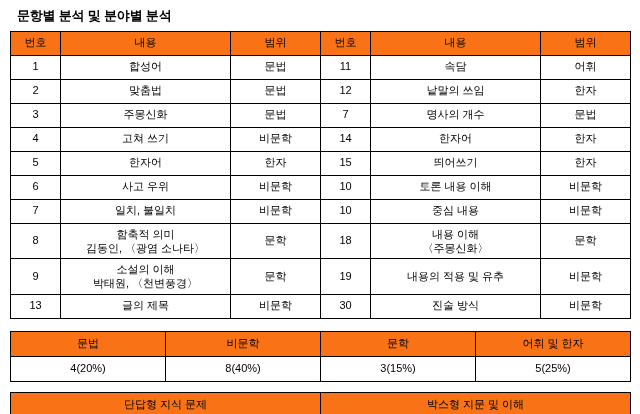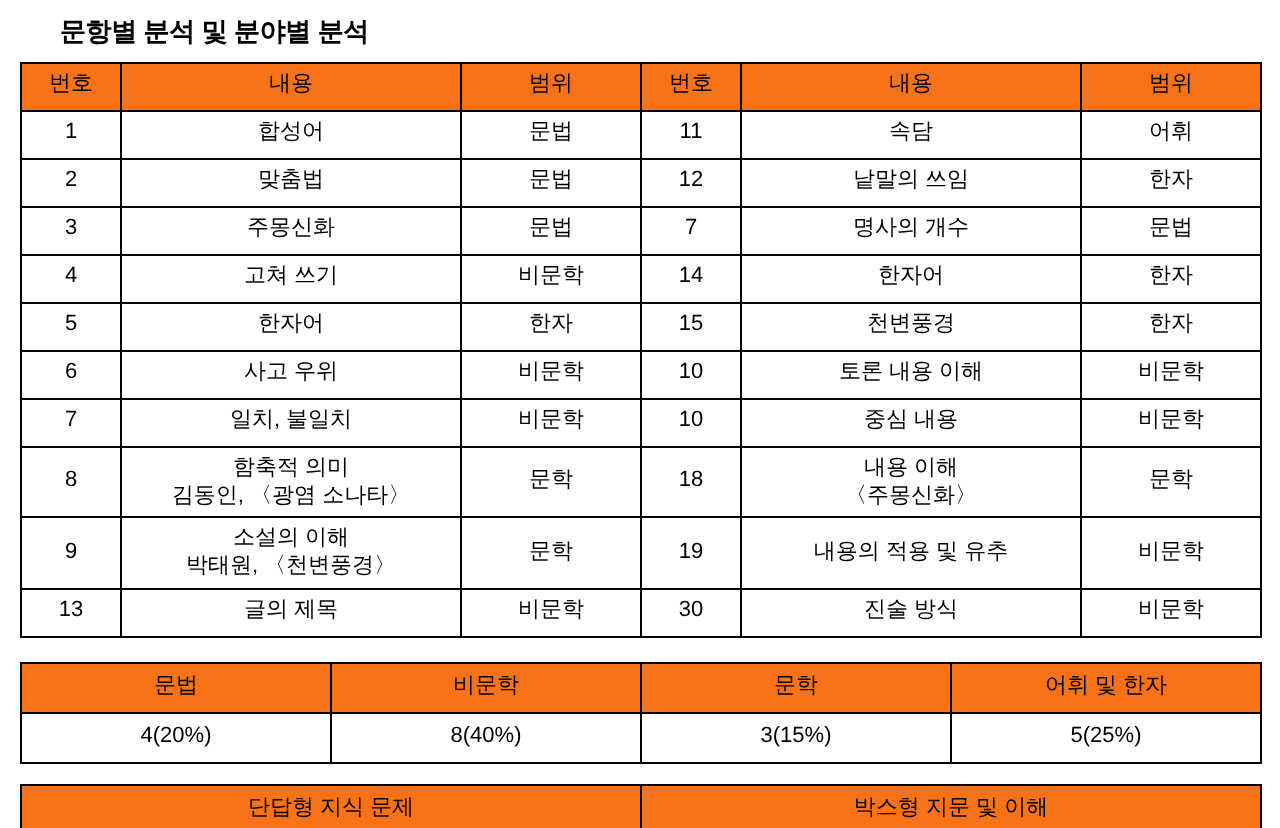--- a/index.html
+++ b/index.html
@@ -17,21 +17,21 @@
   .page {
     width: 640px;
     height: 414px;
     box-sizing: border-box;
     padding: 8px 10px 0 10px;
   }
   .doc-title {
     font-size: 13px;
     font-weight: bold;
     line-height: 1.2;
-    margin: 0 0 7px 20px;
+    margin: 0 0 7px 7px;
     letter-spacing: -0.2px;
   }
   table {
     border-collapse: collapse;
     table-layout: fixed;
     width: 620px;
     font-size: 11px;
   }
   table td, table th {
     border: 1px solid #000000;
@@ -127,21 +127,21 @@
         <td>비문학</td>
         <td>14</td>
         <td>한자어</td>
         <td>한자</td>
       </tr>
       <tr>
         <td>5</td>
         <td>한자어</td>
         <td>한자</td>
         <td>15</td>
-        <td>천변풍경</td>
+        <td>띄어쓰기</td>
         <td>한자</td>
       </tr>
       <tr>
         <td>6</td>
         <td>사고 우위</td>
         <td>비문학</td>
         <td>10</td>
         <td>토론 내용 이해</td>
         <td>비문학</td>
       </tr>

